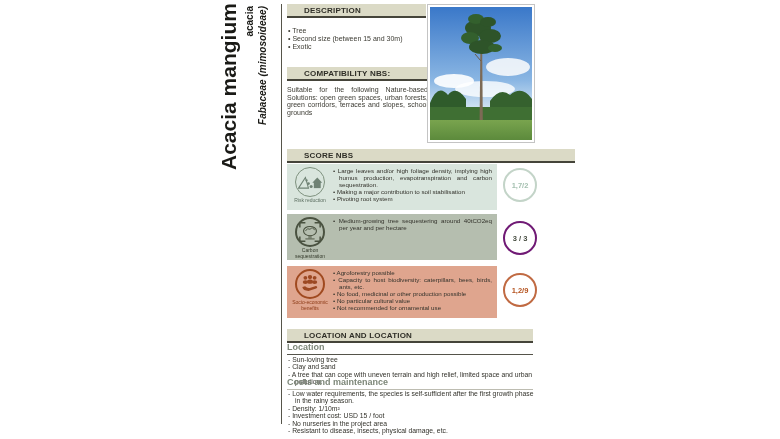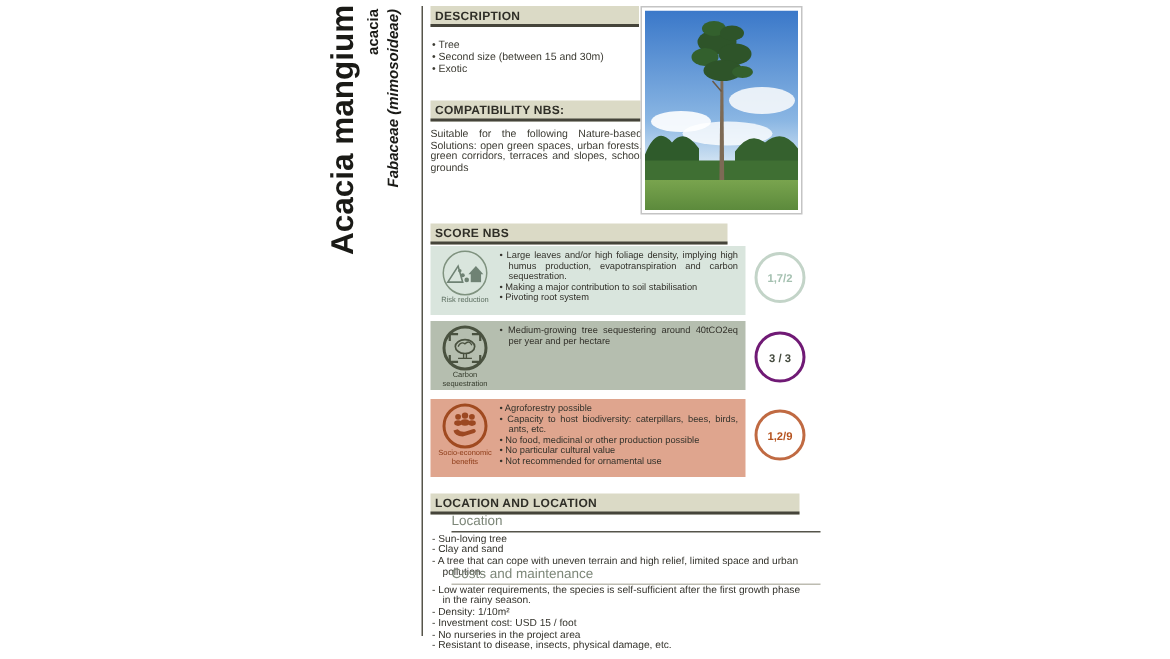--- a/index.html
+++ b/index.html
@@ -9,25 +9,25 @@
   
   .vtitle{position:absolute;left:214px;top:6px;width:164px;height:66px;
           transform:rotate(-90deg) translateX(-164px);transform-origin:0 0;text-align:right;}
   .t1{font-size:21px;font-weight:bold;line-height:30px;color:#1a1a16;white-space:nowrap;}
   .t2{font-size:10px;font-weight:bold;line-height:12px;color:#1a1a16;}
   .t3{font-size:10px;font-style:italic;font-weight:bold;line-height:14px;color:#1a1a16;}
   .vline{position:absolute;left:281px;top:4px;width:1px;height:420px;background:#56554a;}
 
   
   .bar{position:absolute;background:#dbdac6;border-bottom:2px solid #45443a;
-       font-weight:bold;font-size:8px;line-height:11px;padding:1px 0 0 3px;
+       font-weight:bold;font-size:8px;line-height:11px;padding:1px 0 0 17px;
        color:#2f2e27;letter-spacing:.2px;height:14px;box-sizing:border-box;}
   .bar-desc{left:287px;top:4px;width:139px;}
   .bar-comp{left:287px;top:67px;width:154px;}
-  .bar-score{left:287px;top:149px;width:198px;}
+  .bar-score{left:287px;top:149px;width:288px;}
   .bar-loc{left:287px;top:329px;width:246px;}
 
   
   .dots{list-style:none;margin:0;padding:0;}
   .dots li{padding-left:7px;text-indent:-7px;}
   .dots li::before{content:"• ";}
   .desc-list{position:absolute;left:288px;top:27px;width:140px;font-size:7px;line-height:8px;}
 
   .comp-text{position:absolute;left:287px;top:86px;width:141px;margin:0;
              font-size:7px;line-height:7.6px;text-align:justify;}
@@ -59,22 +59,22 @@
 
   
   .score-circle{position:absolute;left:503px;width:34px;height:34px;border-radius:50%;
                 display:flex;align-items:center;justify-content:center;
                 font-weight:bold;font-size:7.5px;background:#fff;box-sizing:border-box;}
   .c1{top:168px;border:2px solid #c3d4c8;color:#a4c0b0;}
   .c2{top:221px;border:2px solid #701a75;color:#454b3f;}
   .c3{top:273px;border:2px solid #c06a42;color:#b5531f;}
 
   
-  .subhead{position:absolute;left:301px;width:246px;font-size:9px;color:#7d8779;
-           padding-bottom:2px;box-sizing:border-box;}
+  .subhead{position:absolute;left:287px;width:246px;font-size:9px;color:#7d8779;
+           padding-bottom:2px;box-sizing:border-box;font-weight:bold;}
   .sub-loc{top:342px;border-bottom:1px solid #55544a;}
   .sub-costs{top:377px;border-bottom:1px solid #bdbcb1;}
   .dashes{position:absolute;list-style:none;margin:0;padding:0;
           font-size:6.8px;line-height:7.4px;color:#33322b;}
   .dashes li{padding-left:7px;text-indent:-7px;}
   .dash-loc{left:288px;top:356px;width:246px;}
   .dash-costs{left:288px;top:390px;width:250px;}
 </style>
 </head>
 <body>

